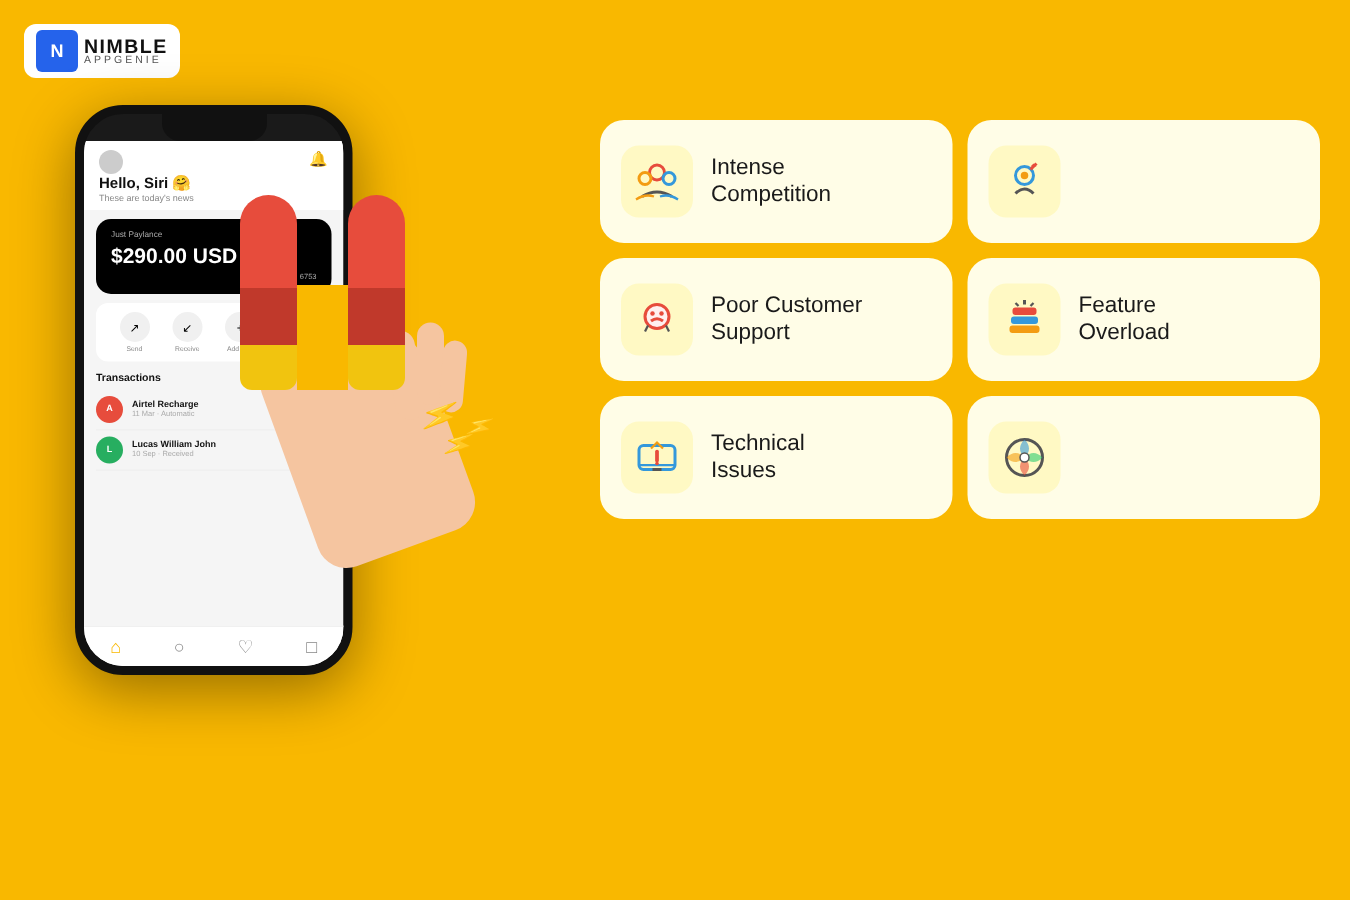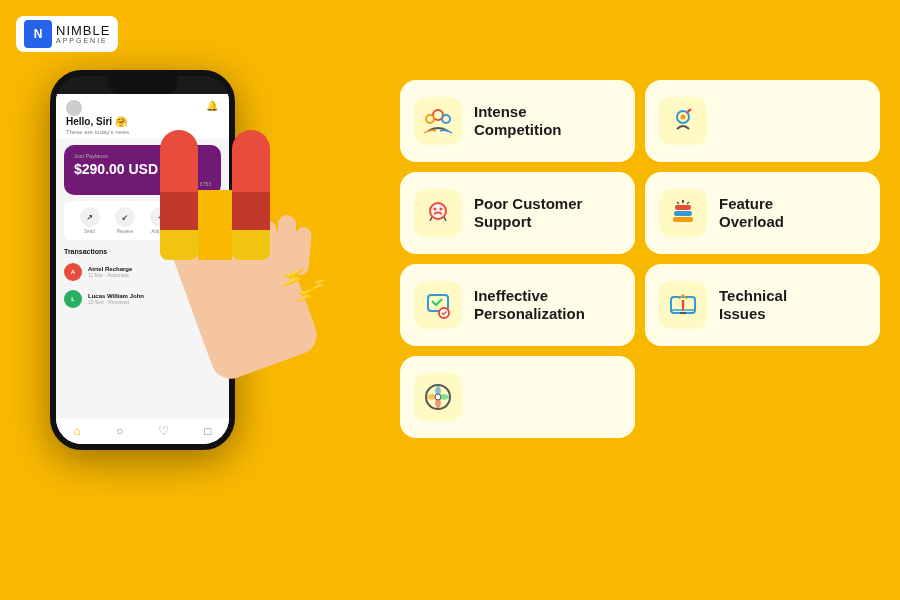--- a/index.html
+++ b/index.html
@@ -36,21 +36,21 @@
       color: white;
       font-weight: bold;
       font-size: 12px;
     }
     .logo-text-block {
       display: flex;
       flex-direction: column;
       line-height: 1;
     }
     .logo-nimble {
-      font-weight: 400;
+      font-weight: 700;
       font-size: 13px;
       color: #111;
       letter-spacing: 1px;
     }
     .logo-appgenie {
       font-size: 7px;
       color: #555;
       letter-spacing: 2px;
     }
 
@@ -117,21 +117,21 @@
     }
 
     .avatar-small {
       width: 16px;
       height: 16px;
       border-radius: 50%;
       background: #ccc;
     }
 
     .balance-card {
-      background: #701a75;
+      background: #000000;
       margin: 6px 8px;
       border-radius: 10px;
       padding: 8px 10px;
     }
 
     .balance-label {
       font-size: 5.5px;
       color: #aaa;
     }
 
@@ -300,21 +300,21 @@
       background: #FFF9C4;
       display: flex;
       align-items: center;
       justify-content: center;
       font-size: 26px;
       flex-shrink: 0;
     }
 
     .card-label {
       font-size: 15px;
-      font-weight: 700;
+      font-weight: 400;
       color: #1a1a1a;
       line-height: 1.2;
     }
   </style>
 </head>
 <body>
 
 <div class="logo">
   <div class="logo-icon">N</div>
   <div class="logo-text-block">
@@ -472,31 +472,20 @@
         <rect x="9" y="16" width="18" height="5" rx="2" fill="#3498db"></rect>
         <rect x="10" y="10" width="16" height="5" rx="2" fill="#e74c3c"></rect>
         <line x1="18" y1="8" x2="18" y2="5" stroke="#555" stroke-width="2"></line>
         <line x1="14" y1="9" x2="12" y2="7" stroke="#555" stroke-width="1.5"></line>
         <line x1="22" y1="9" x2="24" y2="7" stroke="#555" stroke-width="1.5"></line>
       </svg>
     </div>
     <div class="card-label">Feature<br>Overload</div>
   </div>
 
-  <div class="challenge-card">
-    <div class="card-icon-circle">
-      <svg width="36" height="36" viewBox="0 0 36 36" fill="none">
-        <rect x="8" y="8" width="20" height="16" rx="3" stroke="#3498db" stroke-width="2" fill="none"></rect>
-        <path d="M12 14 l4 4 l6 -6" stroke="#2ecc71" stroke-width="2" fill="none"></path>
-        <circle cx="24" cy="26" r="5" fill="white" stroke="#e74c3c" stroke-width="2"></circle>
-        <path d="M22 26 l1.5 1.5 l3 -3" stroke="#e74c3c" stroke-width="1.5" fill="none"></path>
-      </svg>
-    </div>
-    <div class="card-label">Ineffective<br>Personalization</div>
-  </div>
 
 
   <div class="challenge-card">
     <div class="card-icon-circle">
       <svg width="36" height="36" viewBox="0 0 36 36" fill="none">
         <rect x="6" y="10" width="24" height="16" rx="3" stroke="#3498db" stroke-width="2" fill="none"></rect>
         <line x1="6" y1="23" x2="30" y2="23" stroke="#3498db" stroke-width="1.5"></line>
         <line x1="15" y1="26" x2="21" y2="26" stroke="#555" stroke-width="2"></line>
         <path d="M18 14 L18 20" stroke="#e74c3c" stroke-width="2.5" stroke-linecap="round"></path>
         <circle cx="18" cy="22" r="1.2" fill="#e74c3c"></circle>

